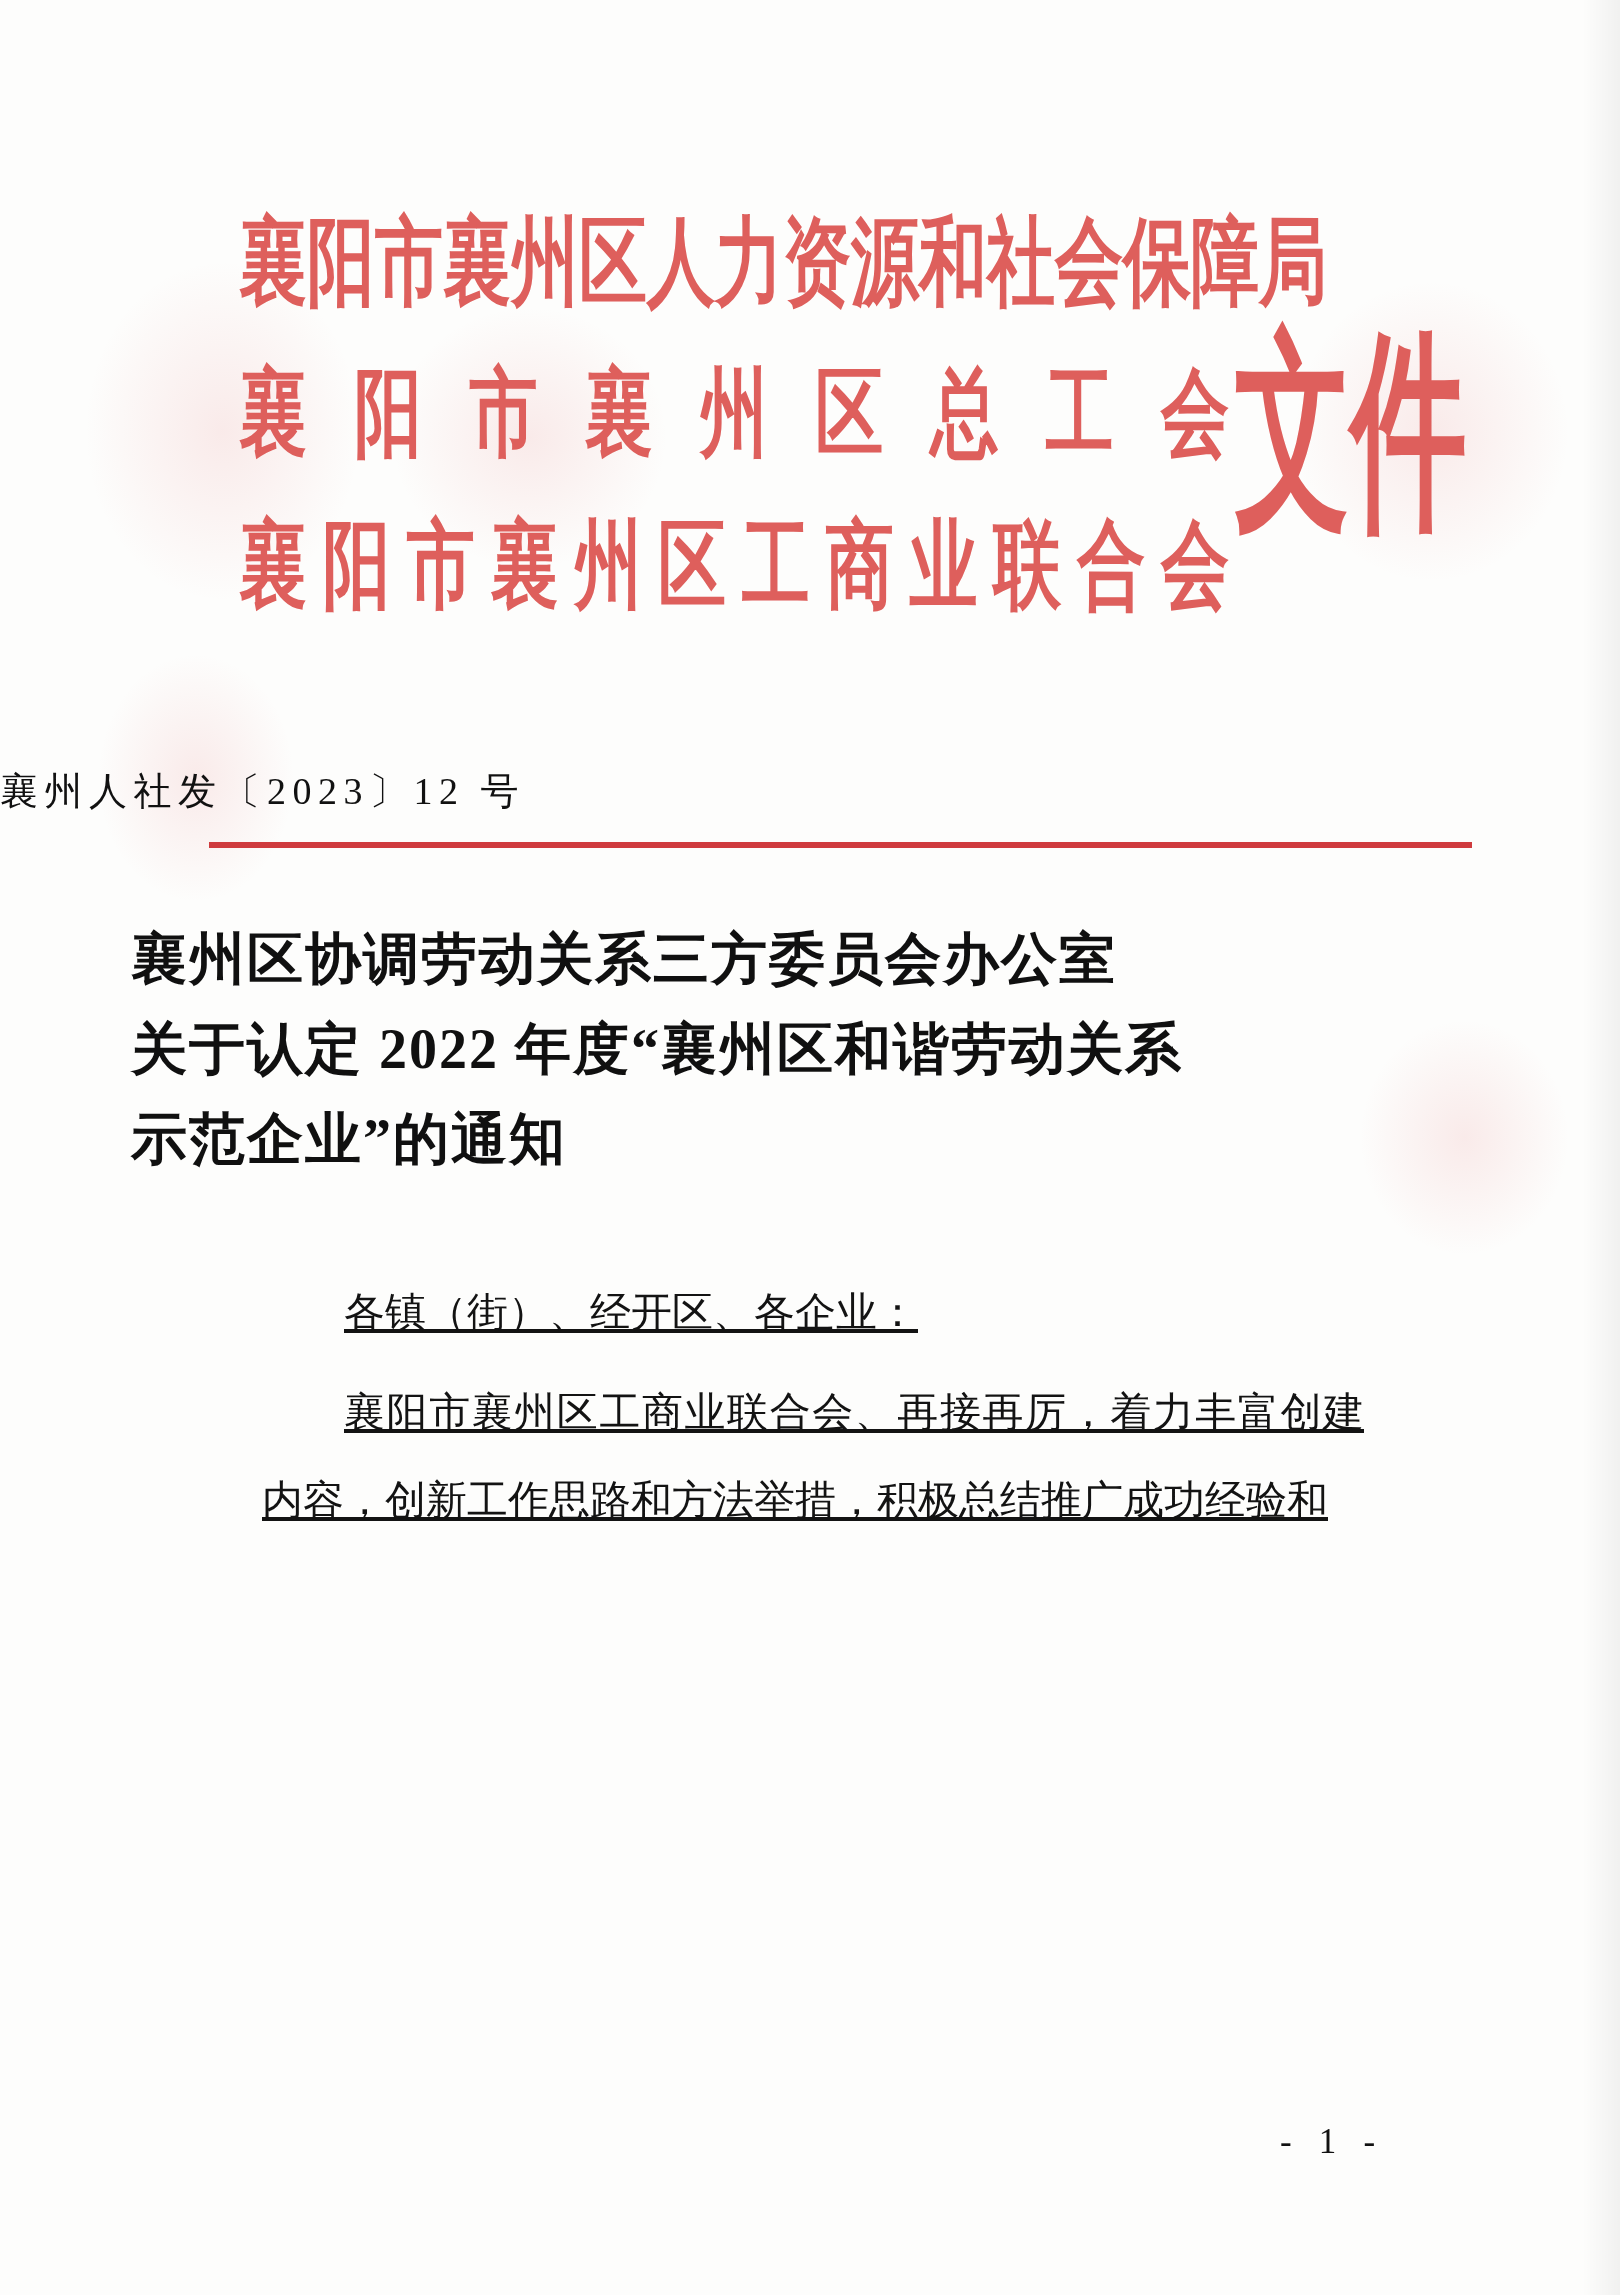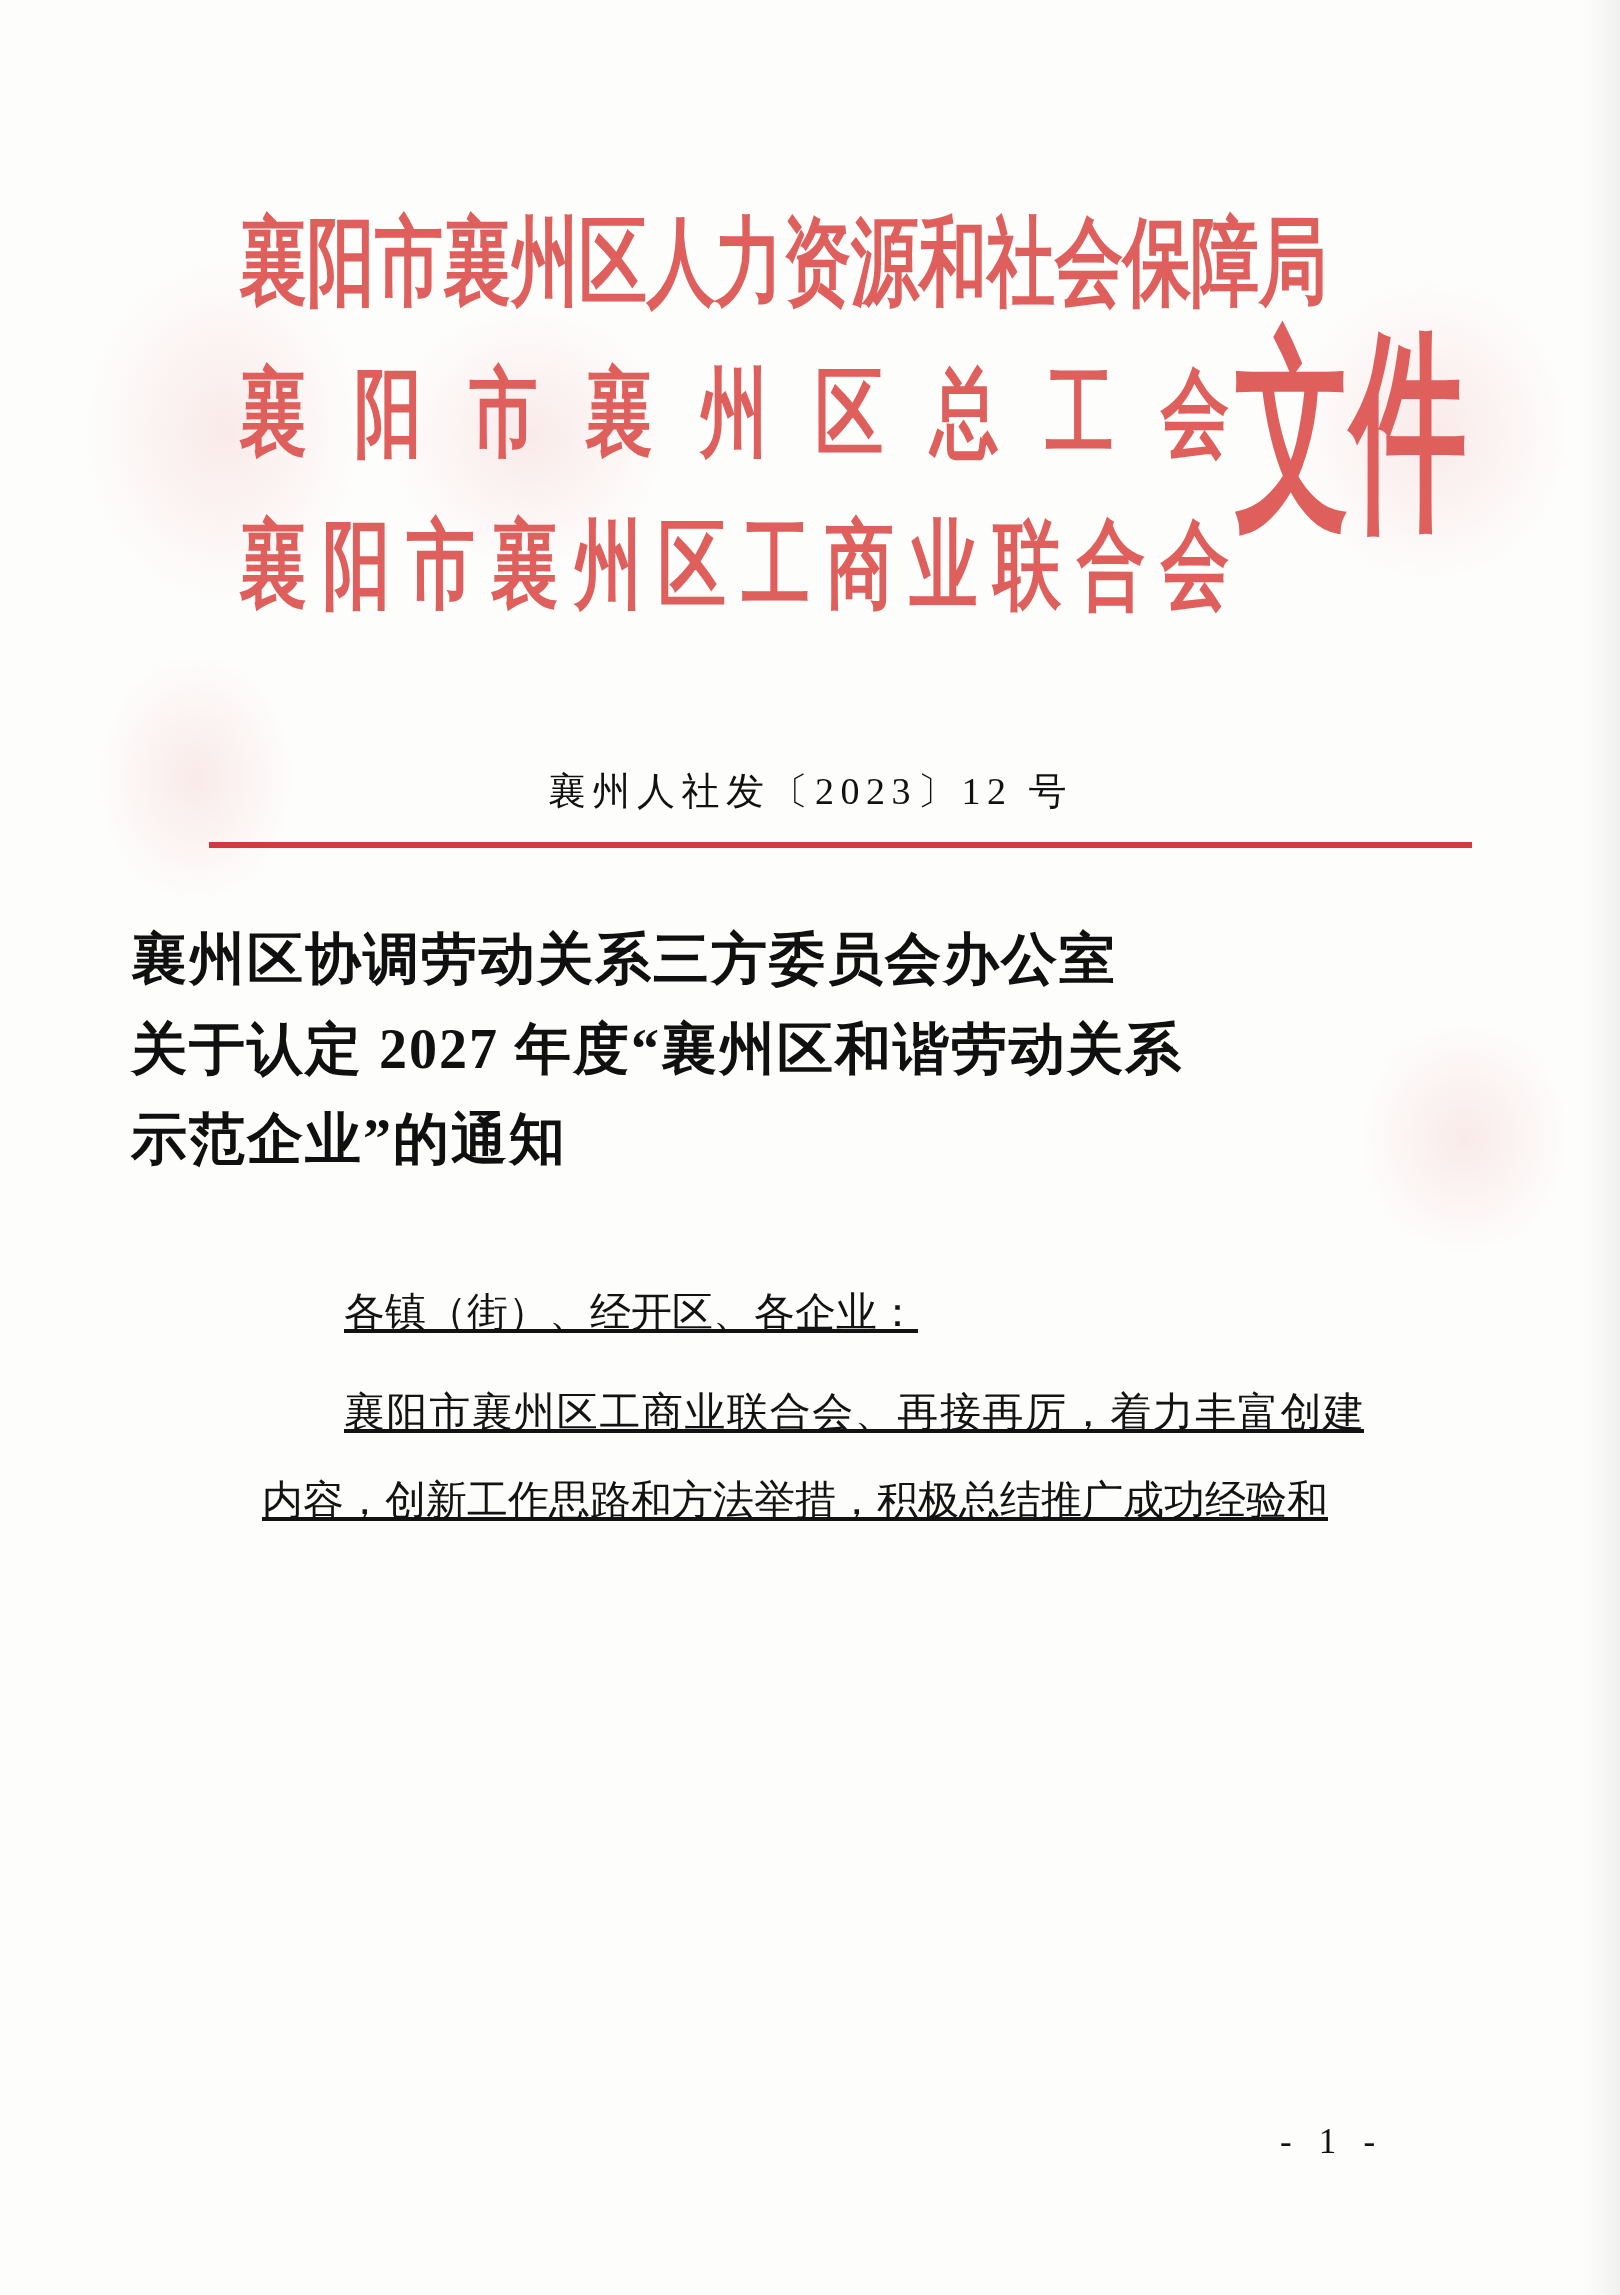--- a/index.html
+++ b/index.html
@@ -69,21 +69,21 @@
     transform-origin: 50% 50%;
     white-space: nowrap;
   }
 
   
   .doc-number {
     position: absolute;
     top: 766px;
     left: 0;
     width: 100%;
-    text-align: center;
+    text-align: left;
     font-size: 38px;
     letter-spacing: 6.5px;
     color: #111;
   }
   .red-rule {
     position: absolute;
     left: 209px;
     top: 842px;
     width: 1263px;
     height: 5.9px;
@@ -153,21 +153,21 @@
     <div class="org-line org2">襄阳市襄州区总工会</div>
     <div class="org-line org3">襄阳市襄州区工商业联合会</div>
     <div class="doc-type">文件</div>
   </header>
 
   <div class="doc-number">襄州人社发〔2023〕12 号</div>
   <div class="red-rule"></div>
 
   <h1 class="title">
     <div>襄州区协调劳动关系三方委员会办公室</div>
-    <div>关于认定 2027 年度“襄州区和谐劳动关系</div>
+    <div>关于认定 2022 年度“襄州区和谐劳动关系</div>
     <div>示范企业”的通知</div>
   </h1>
 
   <main class="body-text">
     <p class="salutation">各镇（街）、经开区、各企业：</p>
     <p>襄阳市襄州区工商业联合会、再接再厉，着力丰富创建内容，创新工作思路和方法举措，积极总结推广成功经验和</p>
   </main>
 
   <div class="page-number">- 1 -</div>
 

